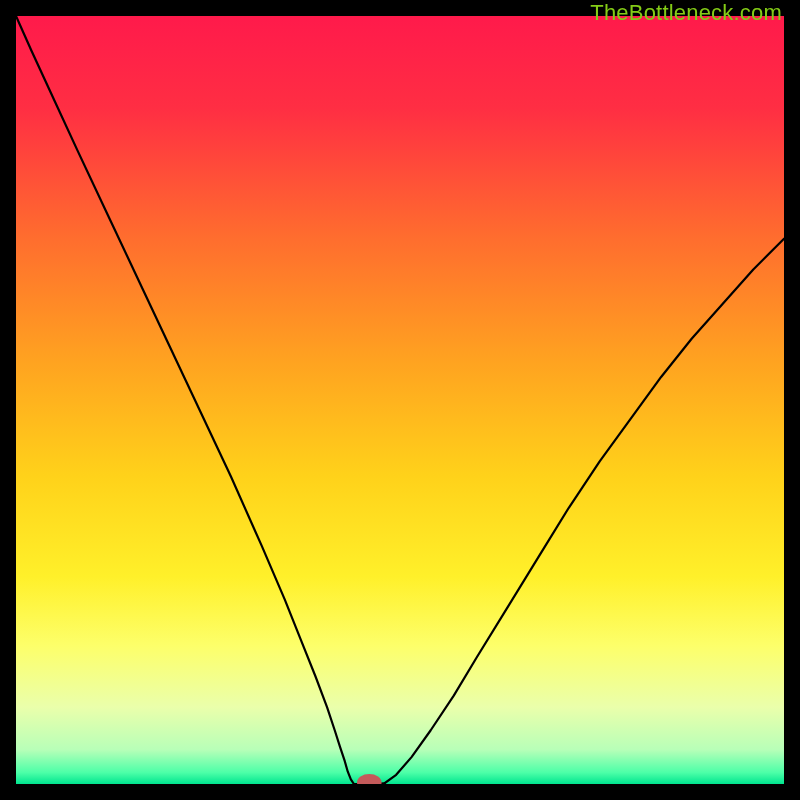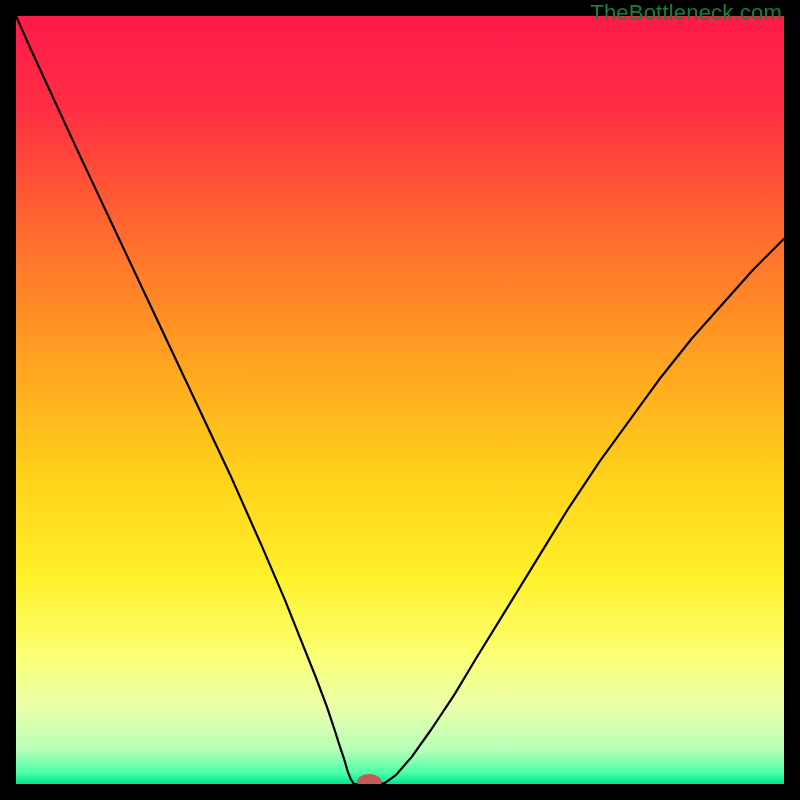--- a/index.html
+++ b/index.html
@@ -23,21 +23,21 @@
     position: absolute;
     left: 0;
     top: 0;
     width: 768px;
     height: 768px;
   }
   .watermark {
     position: absolute;
     top: 0px;
     right: 18px;
-    color: #15803d;
+    color: #84cc16;
     font-size: 22px;
     font-weight: 500;
     letter-spacing: 0.2px;
   }
 </style>
 </head>
 <body>
 
 <div class="frame">
   <svg class="plot" viewBox="0 0 768 768" preserveAspectRatio="none">

